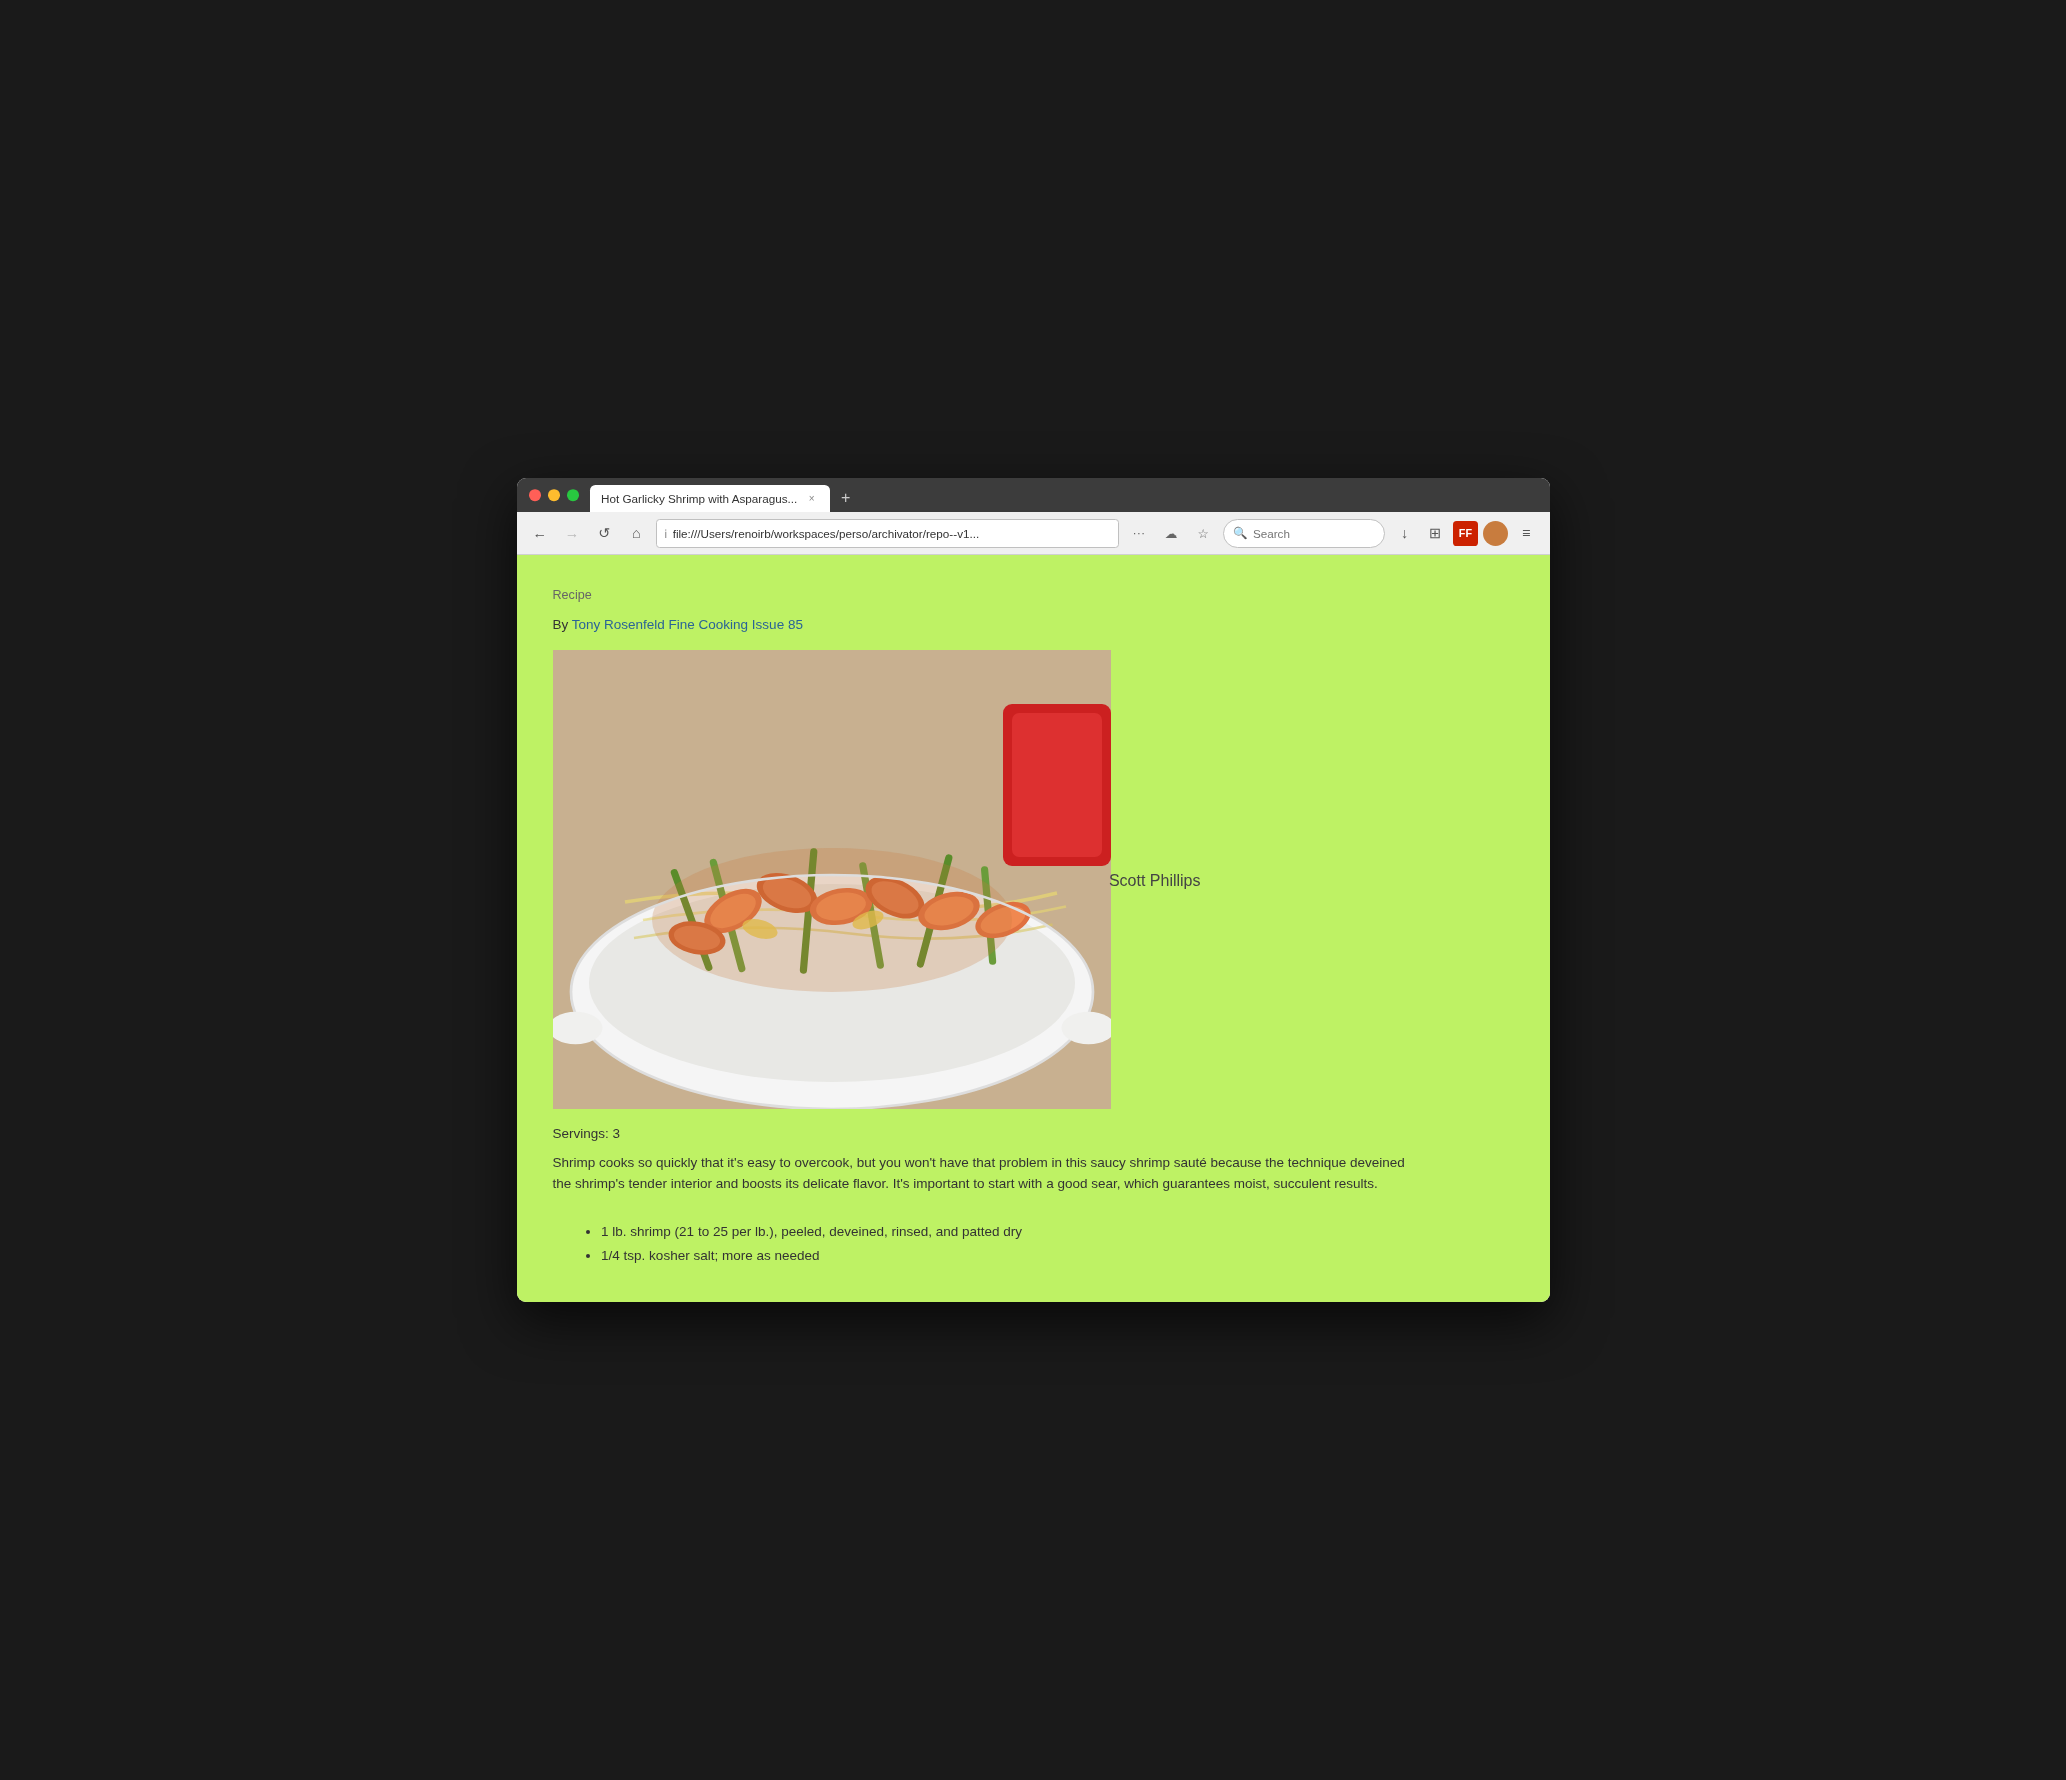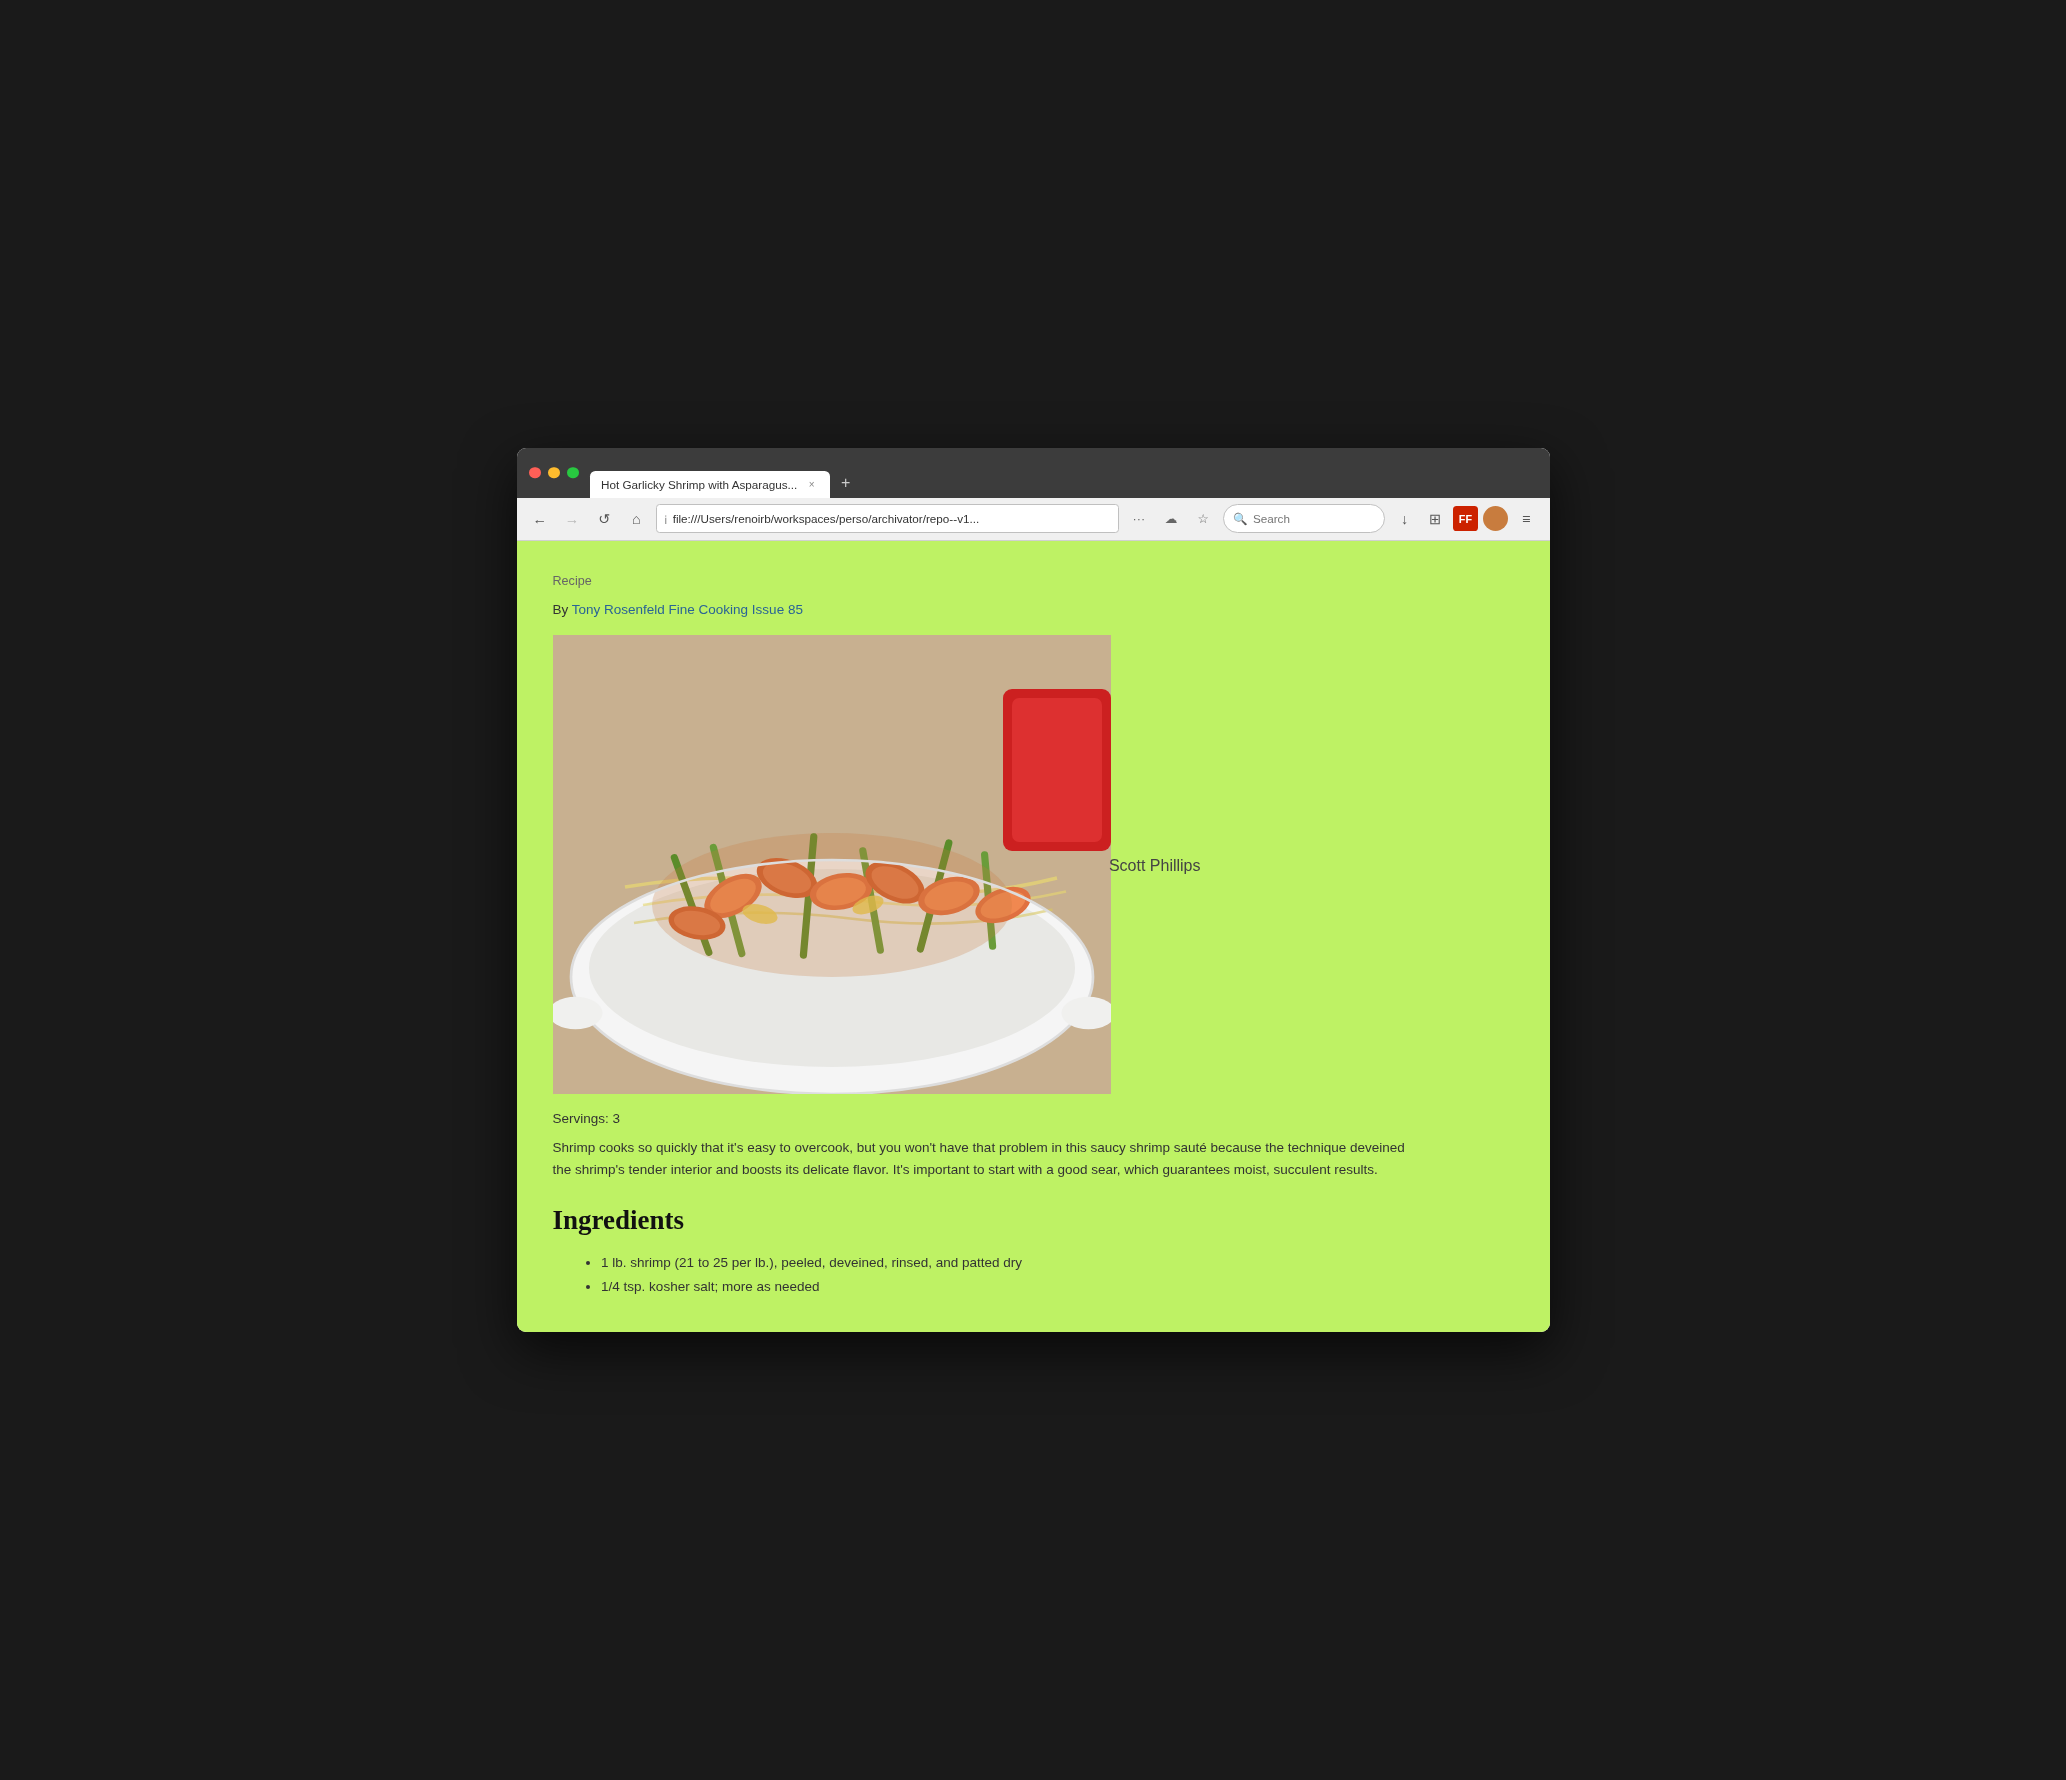--- a/index.html
+++ b/index.html
@@ -17,21 +17,21 @@
       width: 1033px;
       border-radius: 9px;
       overflow: hidden;
       box-shadow: 0 18px 54px rgba(0,0,0,0.7);
       background: #ffffff;
     }
 
     
     .title-bar {
       background: #3c3c3c;
-      height: 50px;
+      height: 34px;
       display: flex;
       align-items: flex-end;
       padding: 0 10.8px;
       position: relative;
     }
 
     .traffic-lights {
       display: flex;
       gap: 7.2px;
       position: absolute;
@@ -433,21 +433,20 @@
         <rect width="620" height="510" fill="url(#weave)" opacity="0.15"></rect>
       </svg>
 
       <span class="image-caption">Scott Phillips</span>
     </div>
 
     <p class="servings">Servings: 3</p>
 
     <p class="description">Shrimp cooks so quickly that it's easy to overcook, but you won't have that problem in this saucy shrimp sauté because the technique deveined the shrimp's tender interior and boosts its delicate flavor. It's important to start with a good sear, which guarantees moist, succulent results.</p>
 
-    <h2 class="section-title">Ingredients</h2>
 
     <ul class="ingredients-list">
       <li>1 lb. shrimp (21 to 25 per lb.), peeled, deveined, rinsed, and patted dry</li>
       <li>1/4 tsp. kosher salt; more as needed</li>
     </ul>
 
   </div>
 </div>
 
 

